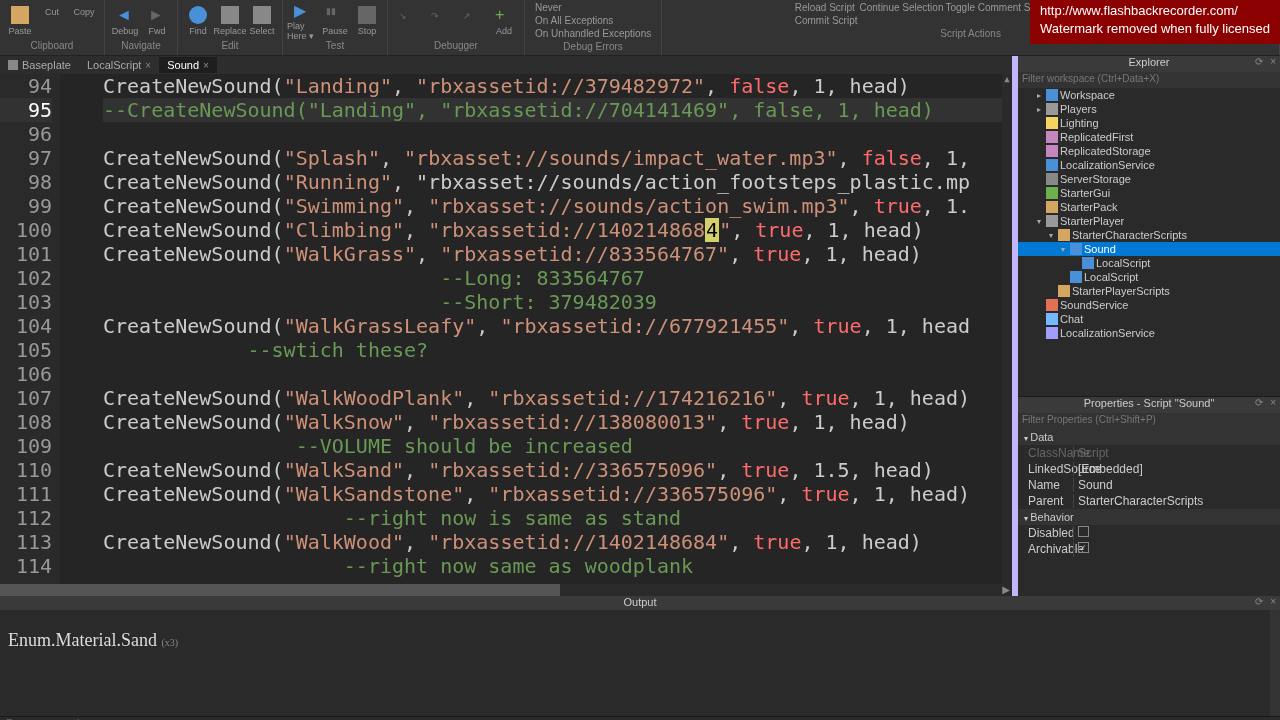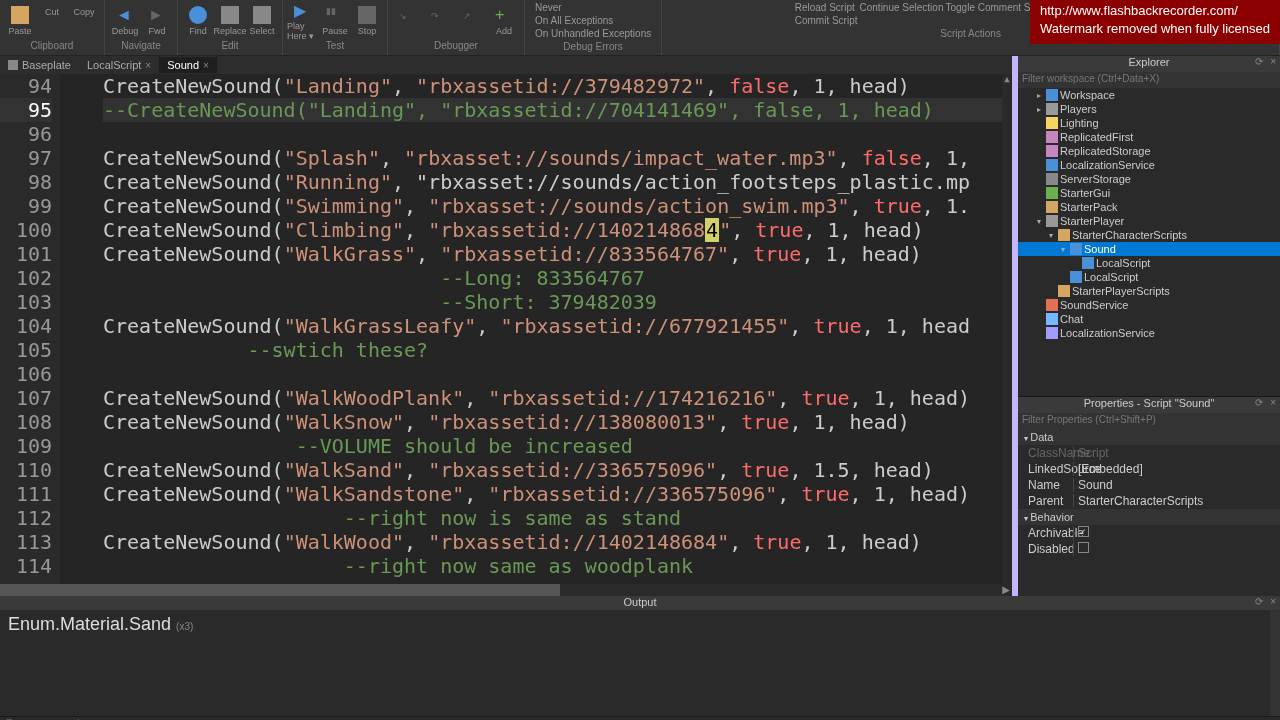--- a/index.html
+++ b/index.html
@@ -76,21 +76,21 @@
 .prop-key { width: 55px; padding-left: 10px; color: #ccc; }
 .prop-val { flex: 1; color: #ccc; padding-left: 4px; border-left: 1px solid #444; }
 .prop-row.dis { color: #666; }
 .prop-row.dis .prop-key, .prop-row.dis .prop-val { color: #666; }
 .checkbox { width: 11px; height: 11px; border: 1px solid #888; display: inline-block; }
 .checkbox.checked::after { content: "✓"; font-size: 9px; color: #ccc; position: relative; top: -3px; }
 
 .output-area { height: 120px; background: #2a2a2a; display: flex; flex-direction: column; }
 .output-hdr { background: #3a3a3a; height: 14px; text-align: center; font-size: 11px; color: #ccc; position: relative; }
 .output-hdr .controls { position: absolute; right: 2px; top: 0; font-size: 10px; color: #888; letter-spacing: 2px; }
-.output-body { flex: 1; padding: 4px 8px; font-size: 18px; color: #ddd; font-family: Liberation Sans, sans-serif; position: relative; }
+.output-body { flex: 1; padding: 20px 8px; font-size: 18px; color: #ddd; font-family: Liberation Serif, serif; position: relative; }
 .output-body .small { font-size: 10px; color: #888; }
 .output-vscroll { position: absolute; right: 0; top: 0; bottom: 0; width: 10px; background: #333; }
 
 .cmdbar { height: 16px; background: #2a2a2a; border-top: 1px solid #1a1a1a; font-size: 10px; color: #666; padding: 1px 6px; }
 </style>
 </head>
 <body>
 
 <div class="topbar">
   <div class="tb-group">
@@ -374,26 +374,26 @@
             <div class="prop-val">Sound</div>
           </div>
           <div class="prop-row">
             <div class="prop-key">Parent</div>
             <div class="prop-val">StarterCharacterScripts</div>
           </div>
         </div>
       <div class="prop-section">Behavior</div>
       <div id="behrows">
           <div class="prop-row">
+            <div class="prop-key">Disabled</div>
+            <div class="prop-val"><span class="checkbox"></span></div>
+          </div>
+          <div class="prop-row">
             <div class="prop-key">Archivable</div>
             <div class="prop-val"><span class="checkbox checked"></span></div>
-          </div>
-          <div class="prop-row">
-            <div class="prop-key">Disabled</div>
-            <div class="prop-val"><span class="checkbox"></span></div>
           </div>
         </div>
     </div>
   </div>
 </div>
 
 <div class="output-area">
   <div class="output-hdr"><span>Output</span><span class="controls">⟳ ×</span></div>
   <div class="output-body">
     <div><span>Enum.Material.Sand</span> <span class="small">(x3)</span></div>

